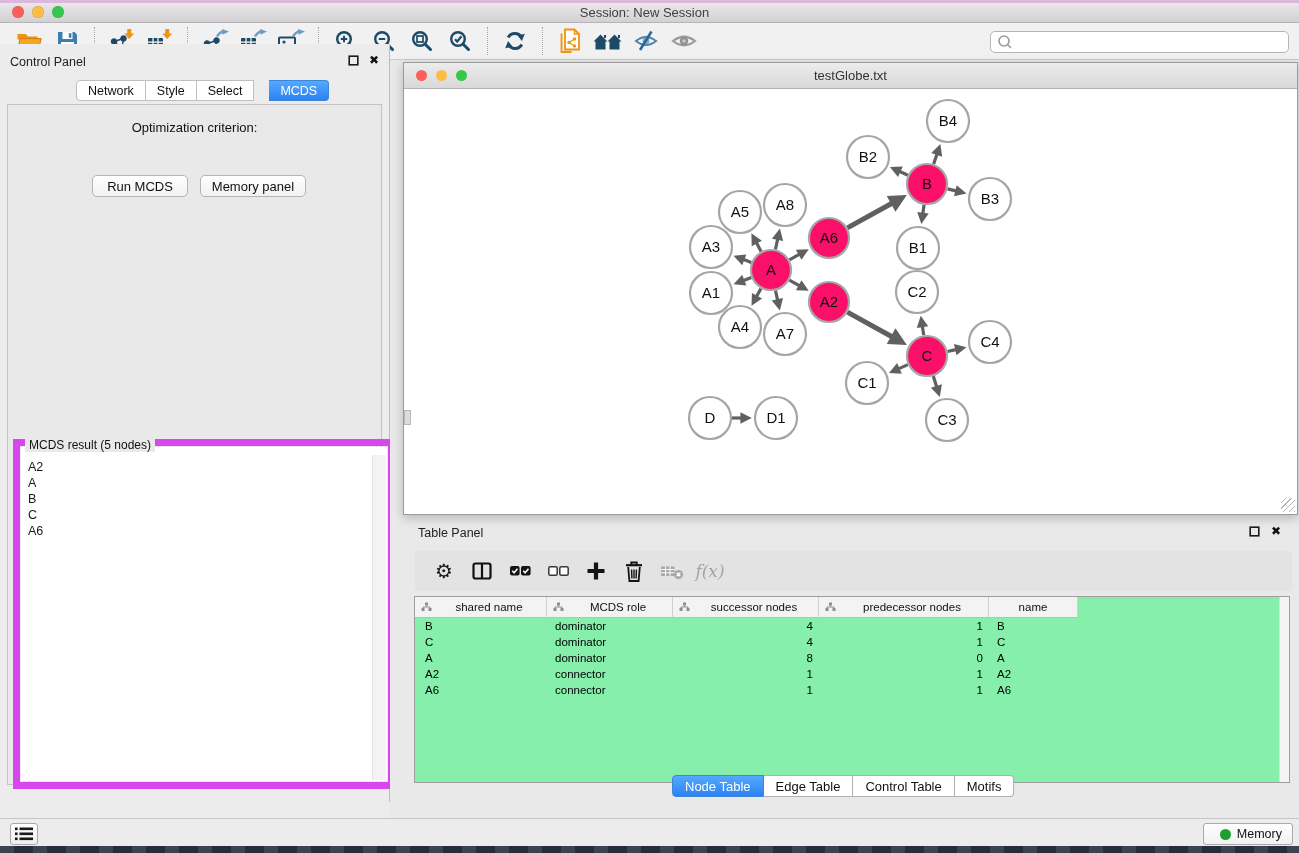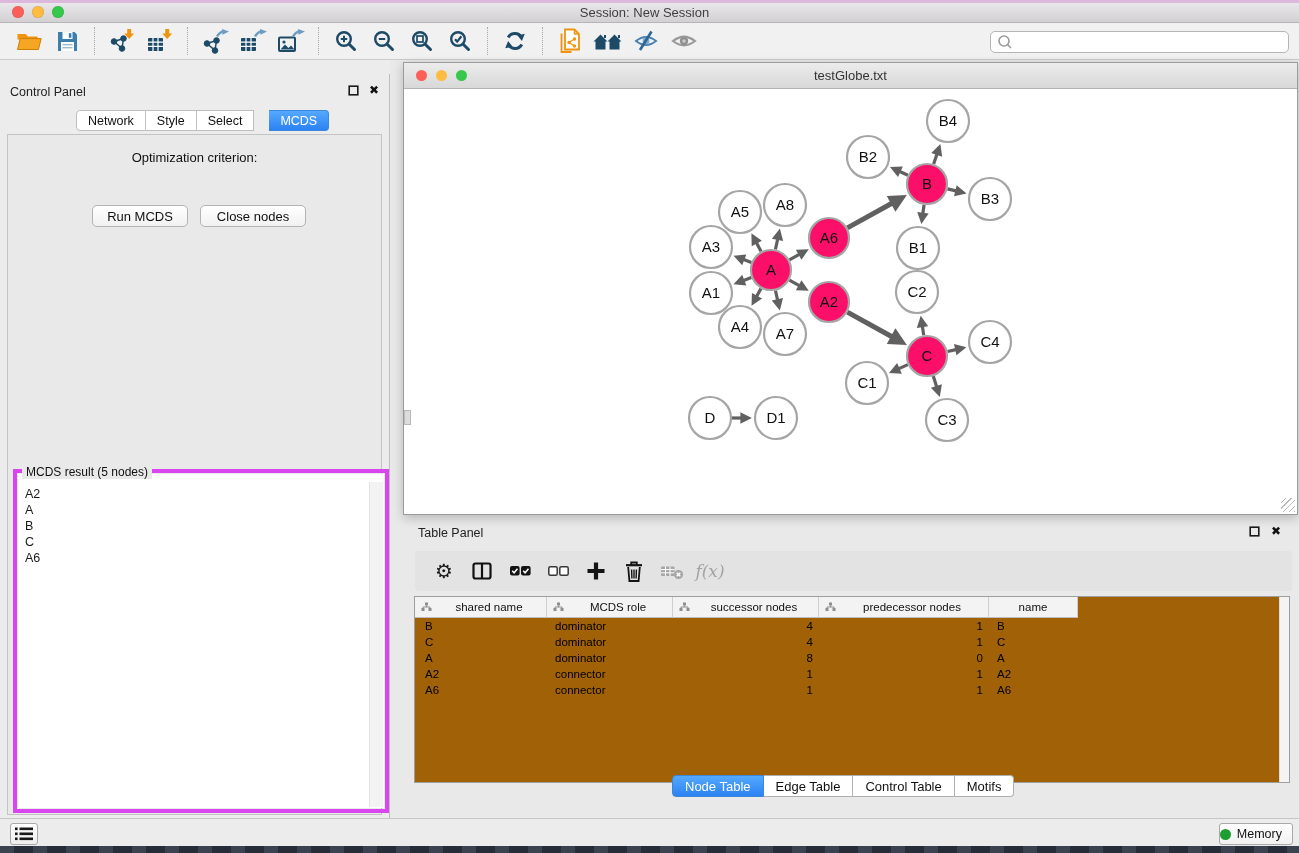--- a/index.html
+++ b/index.html
@@ -18,21 +18,21 @@
   .toolbar{position:absolute;left:0;top:23px;width:100%;height:37px;background:#f1f1f1;
            border-bottom:1px solid #cbcbcb;display:flex;align-items:center;padding-left:10px;box-sizing:border-box;}
   #tb-icons{display:flex;align-items:center;height:100%;}
   .tbtn{width:34px;height:30px;display:flex;align-items:center;justify-content:center;margin:0 2px;}
   .tsep{width:0;height:28px;border-left:1px dotted #a8a8a8;margin:0 8px;}
   .search{position:absolute;right:10px;top:8px;width:292px;height:20px;background:#fff;
           border:1px solid #b5b5b5;border-radius:5px;display:flex;align-items:center;padding-left:5px;}
   .search input{border:none;outline:none;flex:1;font-size:12px;background:transparent;height:16px;}
 
   
-  .control-panel{position:absolute;left:0;top:74px;width:390px;height:758px;background:#ececec;
+  .control-panel{position:absolute;left:0;top:44px;width:390px;height:758px;background:#ececec;
                  border-right:1px solid #bdbdbd;box-sizing:border-box;}
   .cp-title{position:absolute;left:10px;top:11px;font-size:12.5px;color:#222;}
   .cp-icons{position:absolute;right:10px;top:11px;display:flex;gap:10px;align-items:center;}
   .xglyph{font-size:12px;font-weight:bold;color:#111;line-height:11px;}
   .cp-tabs{position:absolute;left:76px;top:36px;display:flex;height:21px;}
   .ctab{background:#fff;border:1px solid #bfbfbf;border-left:none;padding:0 11px;font-size:12.5px;
         line-height:21px;color:#111;}
   .ctab:first-child{border-left:1px solid #bfbfbf;border-radius:4px 0 0 4px;}
   .ctab:last-child{border-radius:0 4px 4px 0;margin-left:15px;}
   .ctab.active{background:linear-gradient(#55a9fd,#2c82f3);color:#fff;border-color:#3c86d9;}
@@ -41,21 +41,21 @@
   .opt-label{margin-top:15px;text-align:center;font-size:13px;color:#111;}
   .select{position:absolute;left:35px;top:36px;width:312px;height:23px;background:#fff;
           border:1px solid #b2b2b2;border-radius:4px;box-sizing:border-box;}
   .sel-text{display:block;line-height:21px;padding-left:8px;font-size:13px;white-space:nowrap;overflow:hidden;}
   .stepper{position:absolute;right:1px;top:1px;bottom:1px;width:17px;border-radius:0 3px 3px 0;
            background:linear-gradient(#54a9fd,#2a7ef0);display:flex;align-items:center;justify-content:center;}
   .btn{position:absolute;height:22px;background:linear-gradient(#ffffff,#f1f1f1);border:1px solid #b4b4b4;
        border-radius:5px;font-size:13px;color:#111;font-family:inherit;}
   #run-btn{left:84px;top:70px;width:96px;}
   #closep-btn{left:192px;top:70px;width:106px;}
-  .fieldset{position:absolute;left:5px;top:334px;width:368px;height:336px;border:4px solid #d946ef;}
+  .fieldset{position:absolute;left:5px;top:334px;width:368px;height:336px;border:7px solid #d946ef;}
   .fs-white{position:absolute;left:1px;top:1px;right:1px;bottom:1px;background:#fff;}
   .legend{position:absolute;top:-8px;left:5px;font-size:12px;background:#e9e9e9;padding:0 4px;color:#111;}
   .result-list{position:absolute;left:2px;top:9px;right:16px;bottom:2px;background:#fff;
                font-size:12.5px;line-height:16px;padding:4px 0 0 6px;overflow:hidden;}
   .fs-scroll{position:absolute;right:2px;top:9px;bottom:2px;width:13px;background:#f3f3f3;border-left:1px solid #e2e2e2;}
 
   
   .desktop{position:absolute;left:390px;top:60px;width:909px;height:758px;background:#e9e9e9;}
   .net-window{position:absolute;left:13px;top:2px;width:895px;height:453px;background:#fff;
               border:1px solid #9b9b9b;box-shadow:0 3px 10px rgba(0,0,0,.22);box-sizing:border-box;}
@@ -70,21 +70,21 @@
 
   
   .table-panel{position:absolute;left:13px;top:458px;width:896px;height:297px;}
   .tp-title{position:absolute;left:15px;top:8px;font-size:12.5px;color:#222;}
   .tp-icons{position:absolute;right:18px;top:8px;display:flex;gap:11px;align-items:center;}
   .tp-toolbar{position:absolute;left:12px;top:33px;width:877px;height:40px;background:#e3e3e3;border-radius:3px;
               display:flex;align-items:center;padding-left:10px;box-sizing:border-box;}
   .ttbtn{width:26px;height:30px;display:flex;align-items:center;justify-content:center;margin:0 6px;}
   .fx{font-family:"DejaVu Serif","Liberation Serif",serif;font-style:italic;font-size:17px;color:#a3a3a3;}
   .gearglyph{font-size:20px;line-height:1;color:#1a1a1a;}
-  .tp-table{position:absolute;left:11px;top:78px;width:876px;height:187px;background:#a16207;
+  .tp-table{position:absolute;left:11px;top:78px;width:876px;height:187px;background:#86efac;
             border:1px solid #9e9e9e;box-sizing:border-box;overflow:hidden;}
   .thead{position:absolute;left:0;top:0;height:21px;display:flex;}
   .th{box-sizing:border-box;background:#f3f3f3;border-right:1px solid #cfcfcf;border-bottom:1px solid #bdbdbd;
       display:flex;align-items:center;font-size:11.5px;color:#111;}
   .th .thlabel{flex:1;text-align:center;}
   .th .ticon{margin-left:6px;display:flex;}
   .tbody{position:absolute;left:0;top:21px;right:10px;}
   .trow{display:flex;height:16px;line-height:16px;font-size:11.5px;color:#000;}
   .td{box-sizing:border-box;white-space:nowrap;overflow:hidden;}
   .td.l0{padding-left:10px;}.td.l1{padding-left:8px;}.td.l4{padding-left:8px;}
@@ -95,21 +95,21 @@
         line-height:22px;color:#111;}
   .ttab:first-child{border-left:1px solid #b0b0b0;border-radius:4px 0 0 4px;}
   .ttab:last-child{border-radius:0 4px 4px 0;}
   .ttab.active{background:linear-gradient(#55a9fd,#2c82f3);color:#fff;border-color:#3c86d9;}
 
   
   .status-bar{position:absolute;left:0;top:818px;width:100%;height:28px;background:#ececec;
               border-top:1px solid #c6c6c6;box-sizing:border-box;}
   .sb-btn{position:absolute;left:10px;top:4px;width:26px;height:20px;background:linear-gradient(#fff,#eee);
           border:1px solid #a9a9a9;border-radius:3px;display:flex;align-items:center;justify-content:center;}
-  .memory-btn{position:absolute;right:6px;top:4px;height:20px;padding:0 10px 0 0;
+  .memory-btn{position:absolute;right:6px;top:4px;height:20px;padding:0 10px 0 16px;
               background:linear-gradient(#fefefe,#f1f1f1);border:1px solid #a9a9a9;border-radius:3px;
               display:flex;align-items:center;gap:6px;font-size:12.5px;color:#111;}
   .dot{width:11px;height:11px;border-radius:50%;background:#1d9e33;}
   .desktop-strip{position:absolute;left:0;top:846px;width:100%;height:7px;background:#2e3744;
       background-image:repeating-linear-gradient(90deg,rgba(255,255,255,.06) 0 14px,rgba(0,0,0,.18) 14px 33px);}
   .icon{display:flex;align-items:center;justify-content:center;}
 </style>
 </head>
 <body>
 
@@ -323,21 +323,21 @@
     </div>
     <div class="cp-tabs" id="cp-tabs">
         <div class="ctab">Network</div>
         <div class="ctab">Style</div>
         <div class="ctab">Select</div>
         <div class="ctab active">MCDS</div>
       </div>
     <div class="cp-body">
       <div class="opt-label">Optimization criterion:</div>
       <button class="btn" id="run-btn">Run MCDS</button>
-      <button class="btn" id="closep-btn">Close nodes</button>
+      <button class="btn" id="closep-btn">Memory panel</button>
       <div class="fieldset">
         <div class="fs-white"></div>
         <span class="legend">MCDS result (5 nodes)</span>
         <div class="result-list" id="result-list">
             <div>A2</div>
             <div>A</div>
             <div>B</div>
             <div>C</div>
             <div>A6</div>
           </div>

